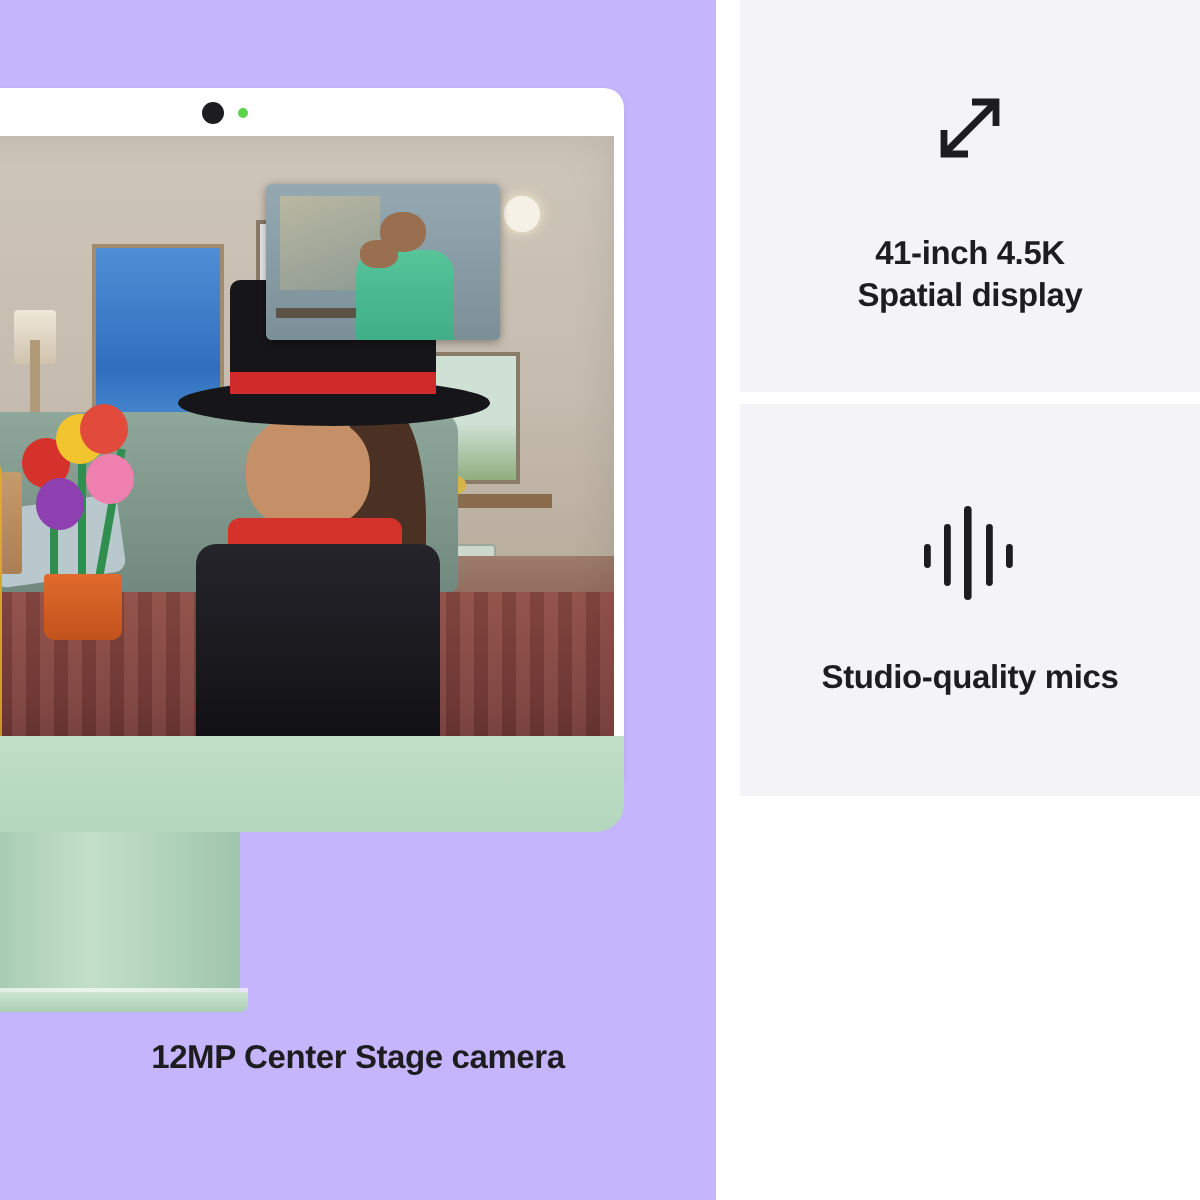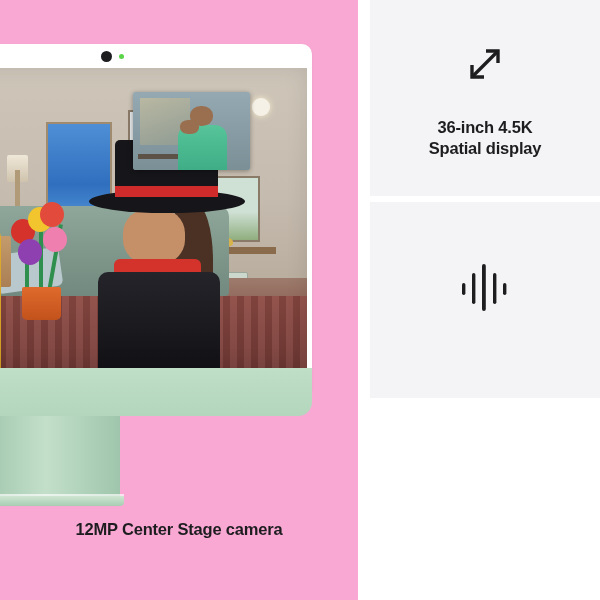--- a/index.html
+++ b/index.html
@@ -8,21 +8,21 @@
     background:#ffffff;
     font-family:"Liberation Sans", sans-serif;
     -webkit-font-smoothing:antialiased;
     overflow:hidden;
   }
   .page { position:relative; width:600px; height:600px; background:#ffffff; }
 
   
   .left-panel {
     position:absolute; left:0; top:0; width:358px; height:600px;
-    background:#f9a8d4; overflow:hidden;
+    background:#c4b5fd; overflow:hidden;
   }
 
   
   .imac { position:absolute; left:-88px; top:44px; width:400px; height:440px; }
 
   .imac-body {
     position:absolute; left:0; top:0; width:400px; height:348px;
     background:#ffffff;
     border-radius:10px 10px 4px 4px;
     box-shadow:0 1px 3px rgba(0,0,0,0.07);
@@ -301,31 +301,34 @@
 
   <div class="card c1">
     <div class="card-icon">
       <svg width="54" height="54" viewBox="0 0 54 54" fill="none" stroke="#1d1d1f" stroke-width="3.4" stroke-linecap="butt" stroke-linejoin="miter">
         <path d="M14 40 L40 14"></path>
         <path d="M28 14 L40 14 L40 26"></path>
         <path d="M26 40 L14 40 L14 28"></path>
       </svg>
     </div>
     <div class="card-label">
-      <div>36-inch 4.5K</div>
+      <div>41-inch 4.5K</div>
       <div>Spatial display</div>
     </div>
   </div>
 
   <div class="card c2">
     <div class="card-icon">
       <svg width="50" height="54" viewBox="0 0 50 54" fill="#1d1d1f">
         <rect x="2" y="23" width="3.4" height="12" rx="1.7"></rect>
         <rect x="12" y="13" width="3.4" height="31" rx="1.7"></rect>
         <rect x="22" y="4" width="3.8" height="47" rx="1.9"></rect>
         <rect x="33" y="13" width="3.4" height="31" rx="1.7"></rect>
         <rect x="43" y="23" width="3.4" height="12" rx="1.7"></rect>
       </svg>
     </div>
+    <div class="card-label">
+      <div>Studio-quality mics</div>
+    </div>
   </div>
 
 
 </div>
 
 </body></html>

